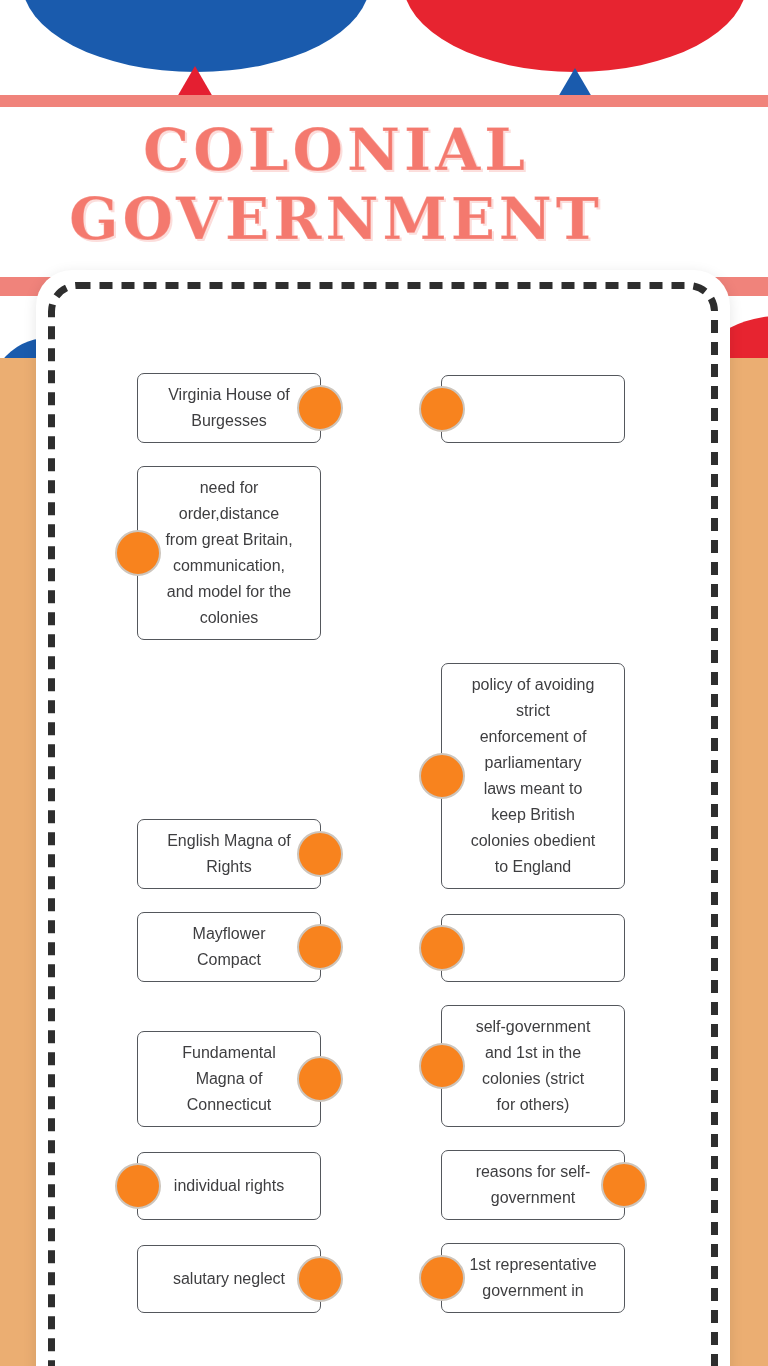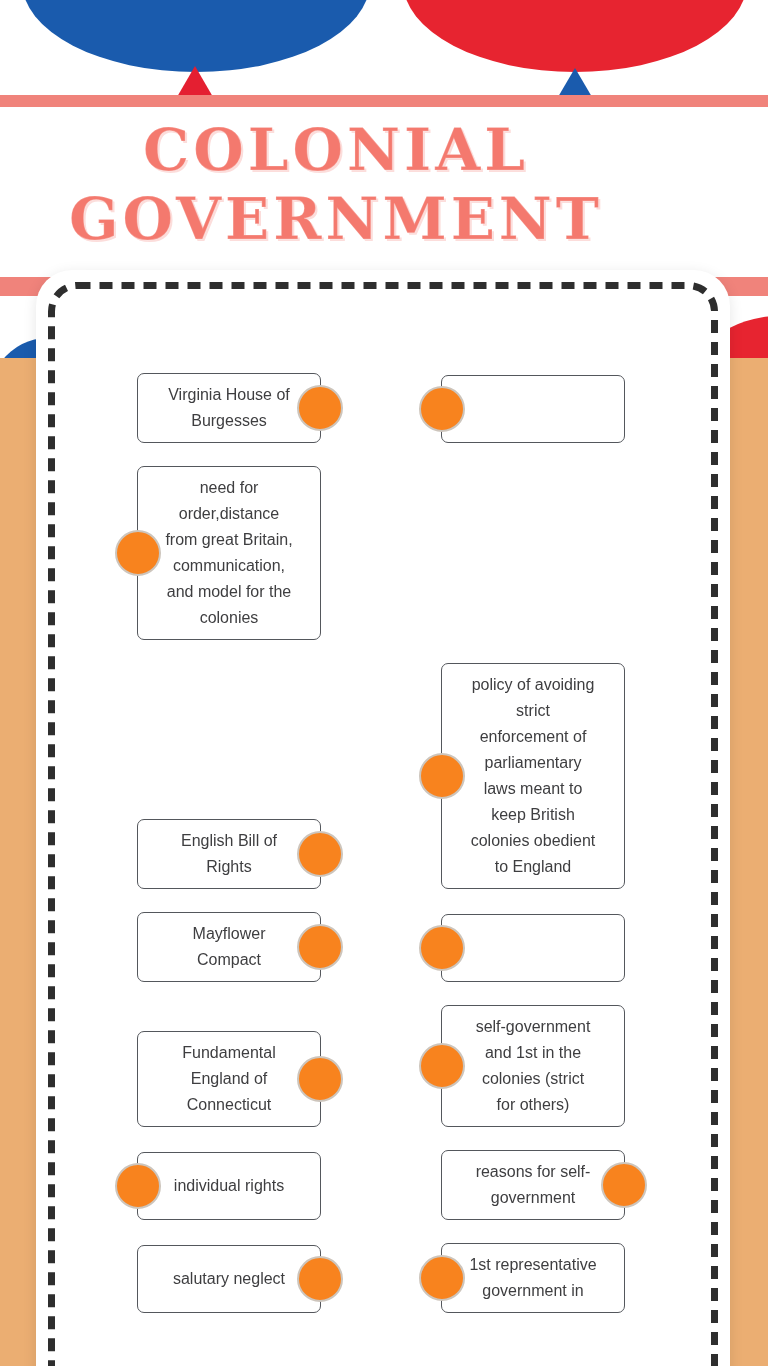--- a/index.html
+++ b/index.html
@@ -106,21 +106,21 @@
 from great Britain,
 communication,
 and model for the
 colonies</span>
         <span class="dot dot-right"></span>
       </div>
     </div>
 
     <div class="row">
       <div class="box">
-        <span class="box-text">English Bill of
+        <span class="box-text">English Magna of
 Rights</span>
         <span class="dot dot-left"></span>
       </div>
       <div class="box">
         <span class="box-text">policy of avoiding
 strict
 enforcement of
 parliamentary
 laws meant to
 keep British
@@ -137,21 +137,21 @@
         <span class="dot dot-left"></span>
       </div>
       <div class="box">
         <span class="dot dot-right"></span>
       </div>
     </div>
 
     <div class="row">
       <div class="box">
         <span class="box-text">Fundamental
-England of
+Magna of
 Connecticut</span>
         <span class="dot dot-left"></span>
       </div>
       <div class="box">
         <span class="box-text">self-government
 and 1st in the
 colonies (strict
 for others)</span>
         <span class="dot dot-right"></span>
       </div>

